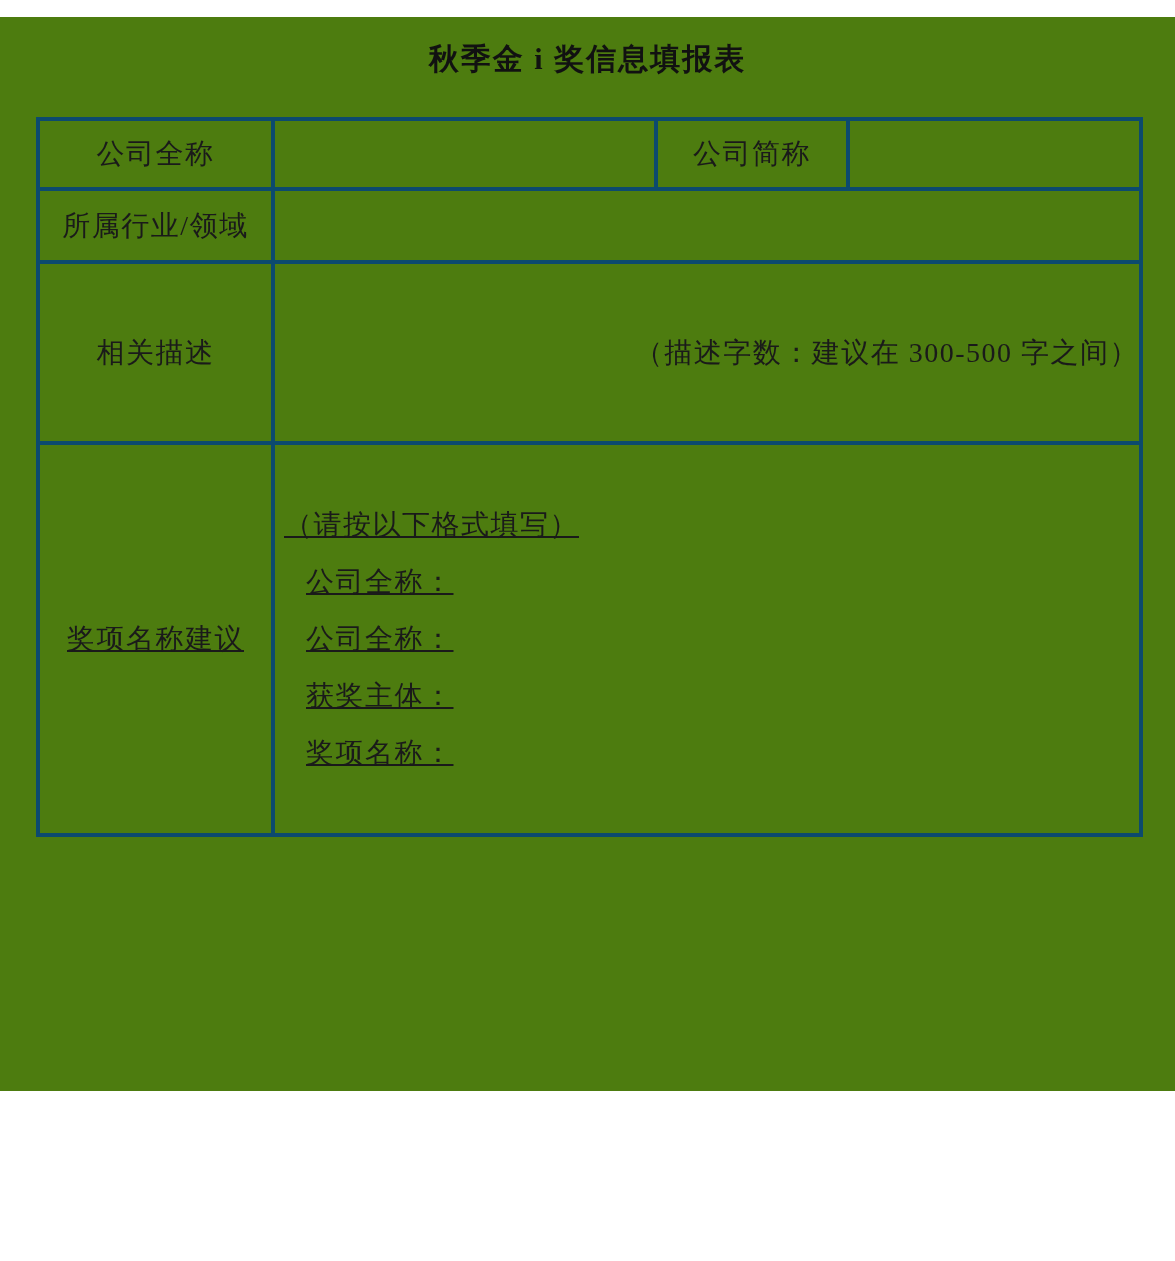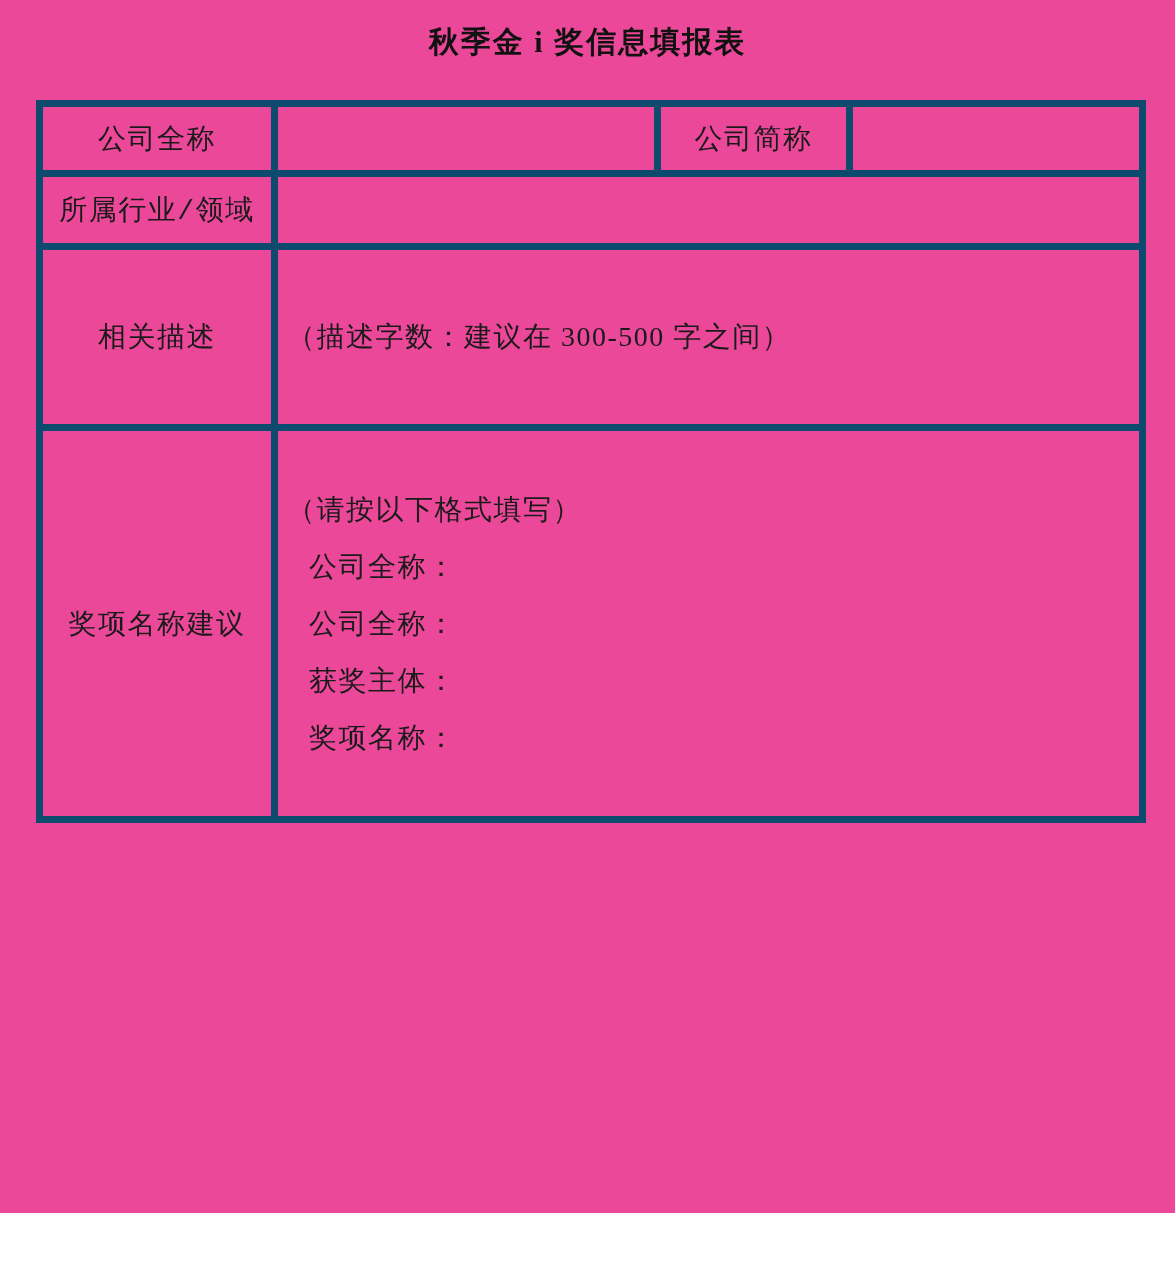--- a/index.html
+++ b/index.html
@@ -6,55 +6,56 @@
   html, body { background: #ffffff; }
   body {
     width: 1175px;
     height: 1261px;
     font-family: "Liberation Serif", "DejaVu Serif", serif;
     color: #111111;
     position: relative;
   }
   .page {
     width: 1175px;
-    height: 1213px;
-    background: #ec4899;
+    height: 1074px;
+    background: #4d7c0f;
     overflow: hidden;
+    margin-top: 17px;
   }
   .doc-title {
     margin-top: 24px;
     text-align: center;
     font-size: 30px;
     font-weight: bold;
     letter-spacing: 2px;
     line-height: 36px;
     color: #111111;
   }
   table.form-table {
     border-collapse: collapse;
     table-layout: fixed;
     margin-left: 36px;
     margin-top: 40px;
     width: 1103px;
     border: 2px solid #1a1a1a;
   }
   table.form-table td {
-    border: 7px solid #0c4a6e;
+    border: 4px solid #0c4a6e;
     font-size: 28px;
     letter-spacing: 1.5px;
     color: #1a1a1a;
     vertical-align: middle;
     overflow: hidden;
   }
   td.label-cell { text-align: center; }
-  td.value-cell { text-align: left; padding-left: 9px; }
+  td.value-cell { text-align: right; padding-left: 9px; }
   tr.row-1 td { height: 70px; }
-  tr.row-2 td { height: 73px; font-family: Liberation Mono, monospace; }
+  tr.row-2 td { height: 73px; }
   tr.row-3 td { height: 181px; }
-  tr.row-4 td { height: 392px; }
+  tr.row-4 td { height: 392px; text-decoration: underline; }
   tr.row-5 td { height: 261px; }
   tr.row-6 td { height: 71px; }
   tr.row-7 td { height: 71px; }
   .award-block { display: block; }
   .award-line {
     height: 57px;
     display: flex;
     align-items: center;
   }
   .award-line.item { padding-left: 22px; }

